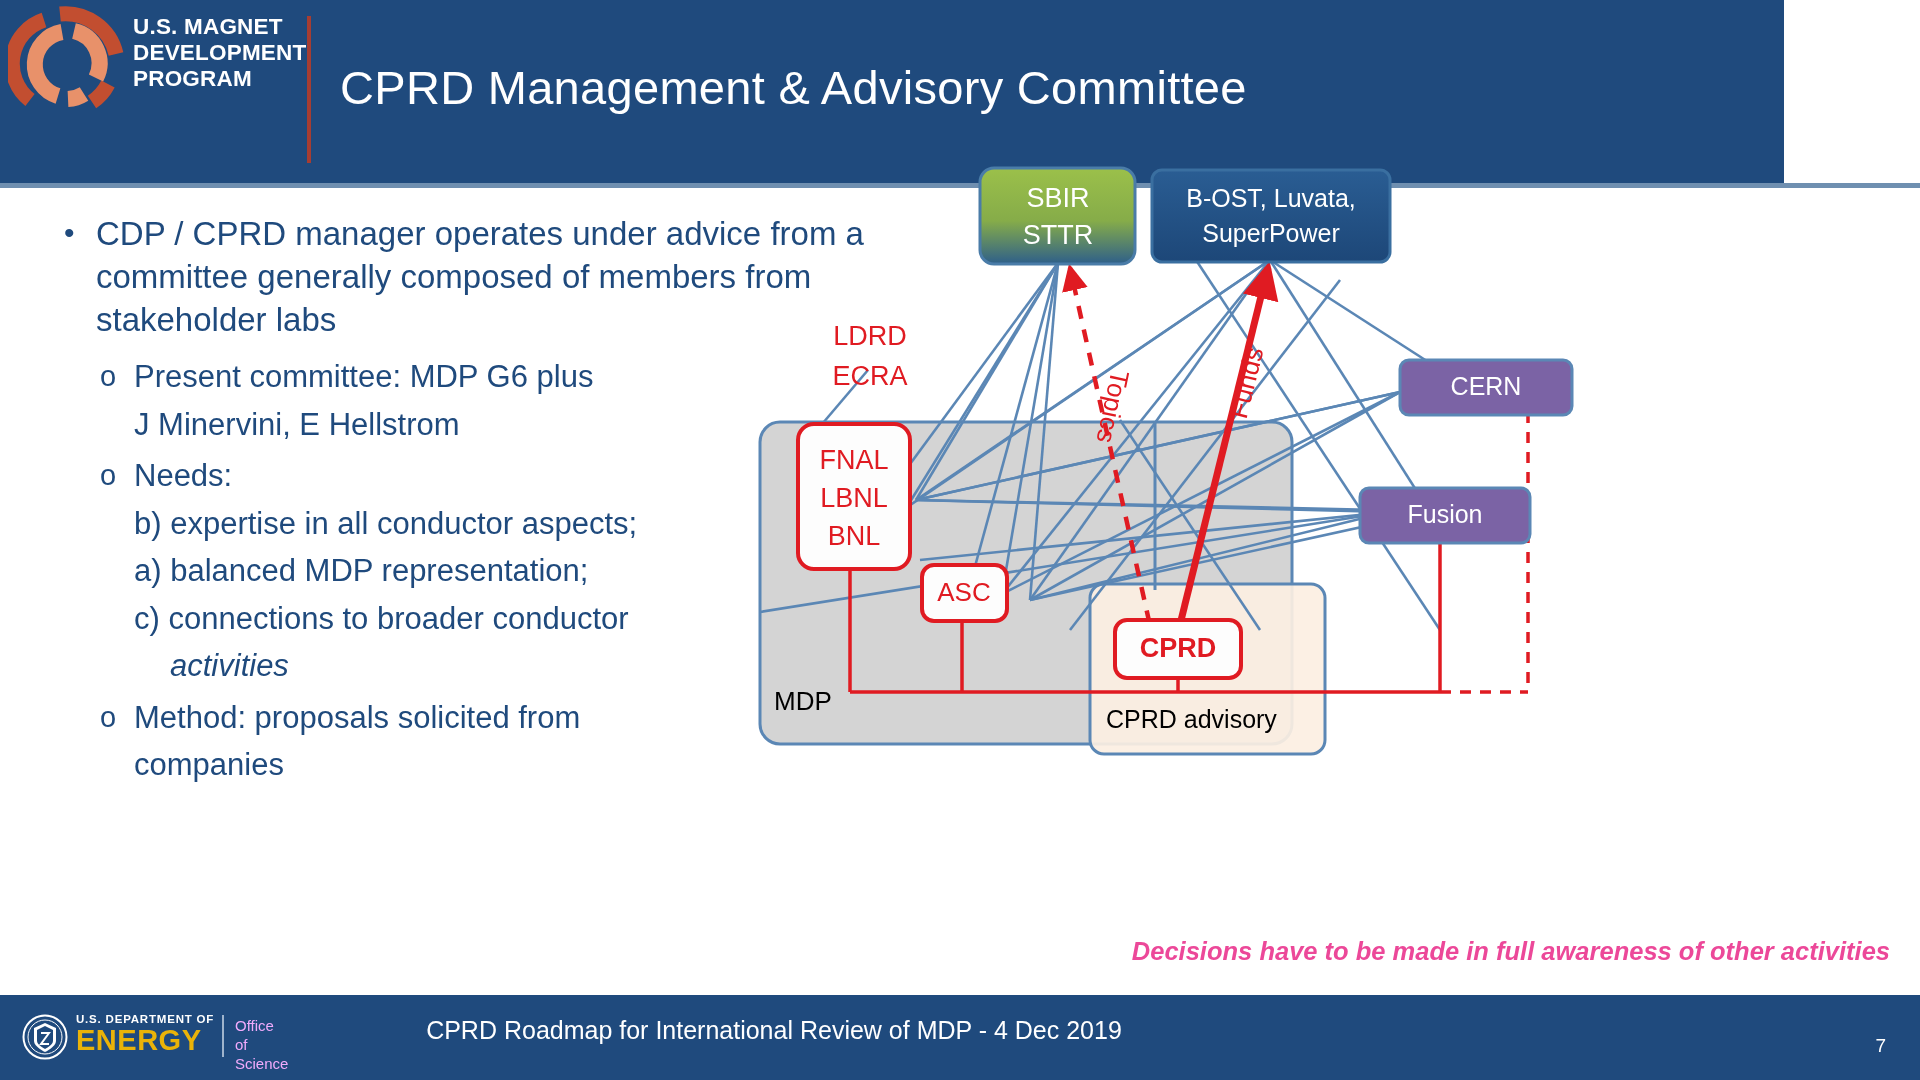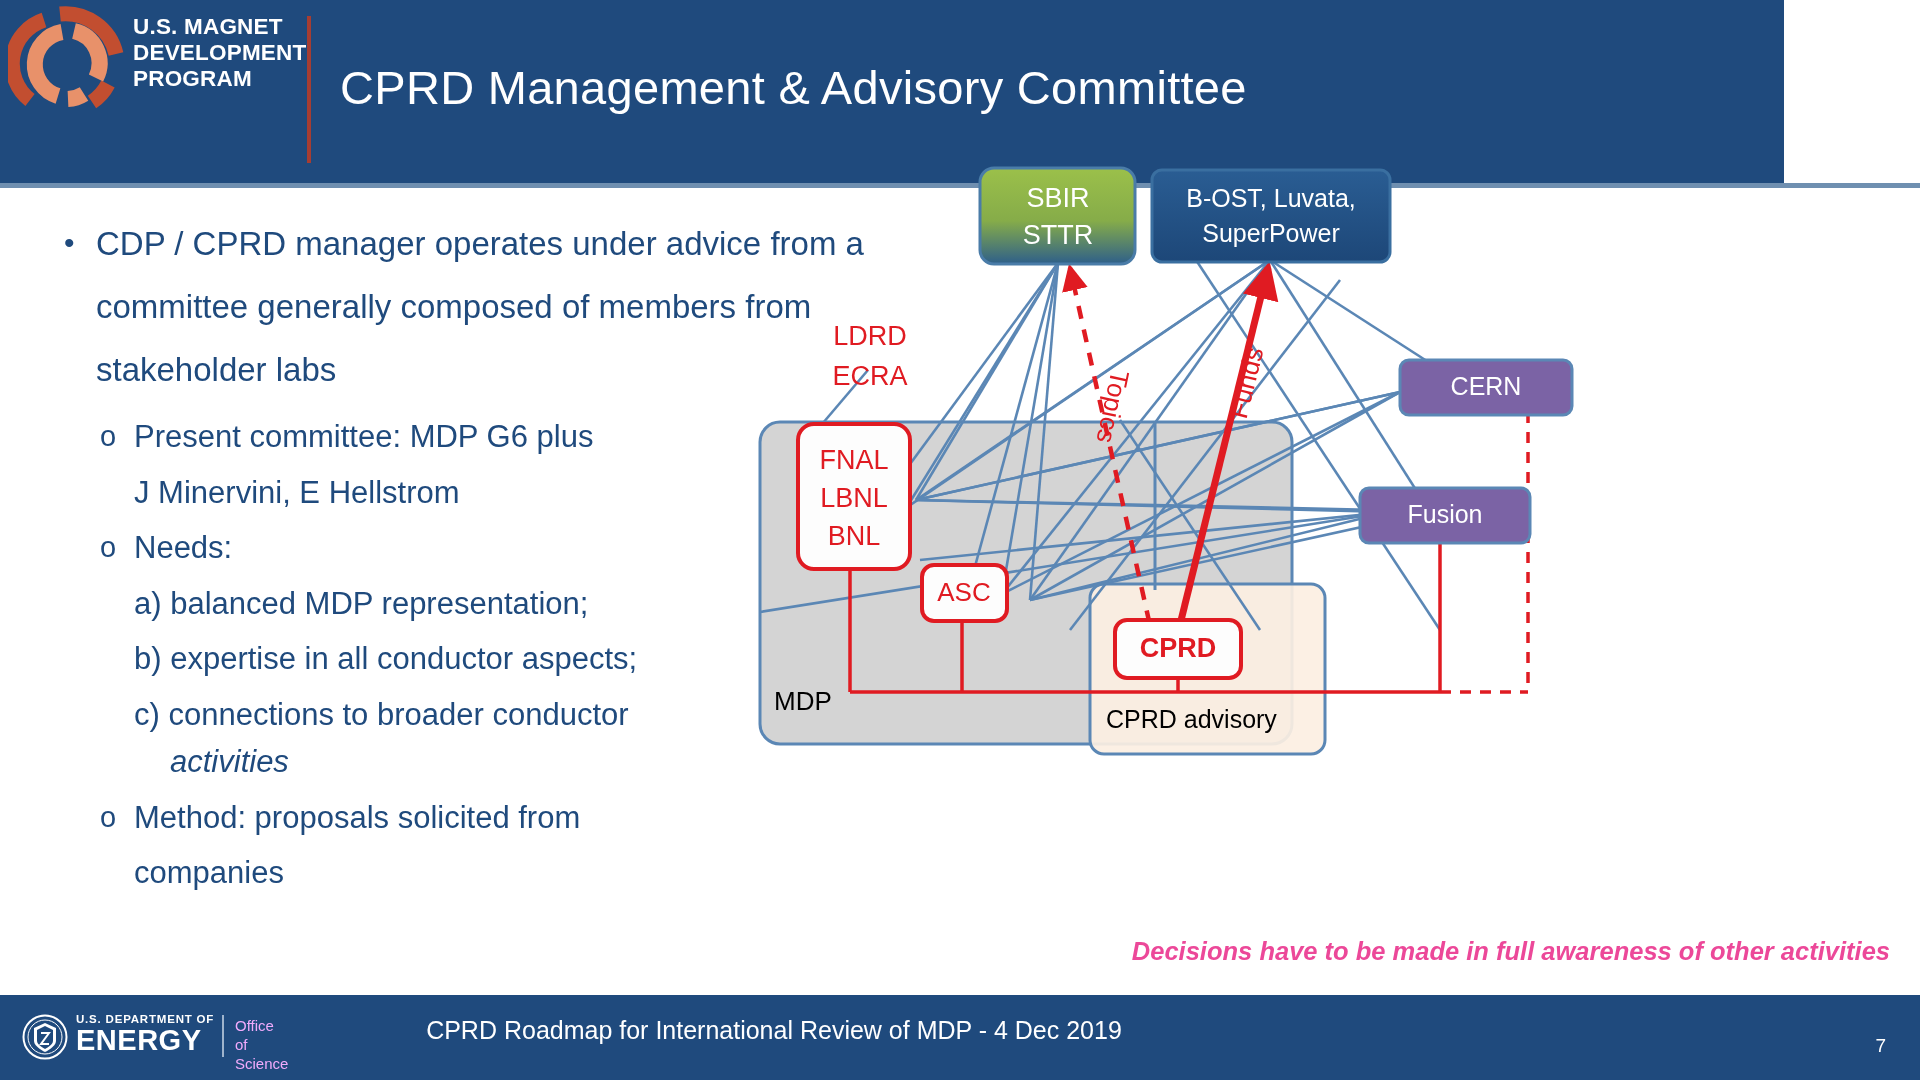--- a/index.html
+++ b/index.html
@@ -36,34 +36,34 @@
     position:absolute; left:340px; top:60px; width:1300px;
     color:#ffffff; font-size:47px; font-weight:normal; letter-spacing:.3px;
   }
 
   
   #bullets {
     position:absolute; left:52px; top:212px; width:880px;
     color:#1f4a7d;
   }
   .b1 {
-    position:relative; font-size:33px; line-height:63px;
+    position:relative; font-size:33px; line-height:43px;
     padding-left:44px; margin-bottom:12px;
   }
   .b1::before {
     content:"\2022"; position:absolute; left:12px; top:-1px; font-size:30px;
   }
   .b2 {
     position:relative; font-size:31px; line-height:47.5px;
     padding-left:82px; margin-top:4px;
   }
   .b2::before {
     content:"o"; position:absolute; left:48px; top:0; font-size:29px;
   }
-  .b2 .sub { display:block;margin-top:8px; }
+  .b2 .sub { display:block; }
   .b2 .sub-indent { display:block; padding-left:36px;font-style:italic; }
 
   
   #diagram { position:absolute; left:740px; top:160px; width:1180px; height:780px; }
   #diagram svg { display:block; }
 
   .node-label {
     font-family:"Liberation Sans", sans-serif;
     text-anchor:middle; dominant-baseline:middle;
   }
@@ -80,21 +80,21 @@
     position:absolute; left:0; top:995px; width:1920px; height:85px;
     background:#1f4a7d;
   }
   #doe-logo { position:absolute; left:22px; top:16px; width:260px; height:52px; }
   #doe-seal { position:absolute; left:0; top:3px; width:46px; height:46px; }
   #doe-dept {
     position:absolute; left:54px; top:2px; color:#fff;
     font-size:11.5px; font-weight:bold; letter-spacing:.8px;
   }
   #doe-energy {
-    position:absolute; left:54px; top:13px; color:#ffffff;
+    position:absolute; left:54px; top:13px; color:#eab308;
     font-size:29px; font-weight:bold; letter-spacing:.5px;
   }
   #doe-bar { position:absolute; left:200px; top:4px; width:2px; height:42px; background:#9fb4cc; }
   #doe-office {
     position:absolute; left:213px; top:5px; color:#f0abfc;
     font-size:15px; line-height:19px;
   }
   #footer-center {
     position:absolute; left:0; top:1016px; width:1548px;
     text-align:center; color:#ffffff; font-size:25px;
@@ -133,22 +133,22 @@
 <div id="bullets">
   <div class="b1">CDP / CPRD manager operates under advice from a committee generally composed of members from stakeholder labs</div>
 
   <div class="b2">
     <span class="sub">Present committee: MDP G6 plus</span>
     <span class="sub">J Minervini, E Hellstrom</span>
   </div>
 
   <div class="b2">
     <span class="sub">Needs:</span>
+    <span class="sub">b) expertise in all conductor aspects;</span>
     <span class="sub">a) balanced MDP representation;</span>
-    <span class="sub">b) expertise in all conductor aspects;</span>
     <span class="sub">c) connections to broader conductor</span>
     <span class="sub-indent">activities</span>
   </div>
 
 
   <div class="b2">
     <span class="sub">Method: proposals solicited from</span>
     <span class="sub">companies</span>
   </div>
 </div>

